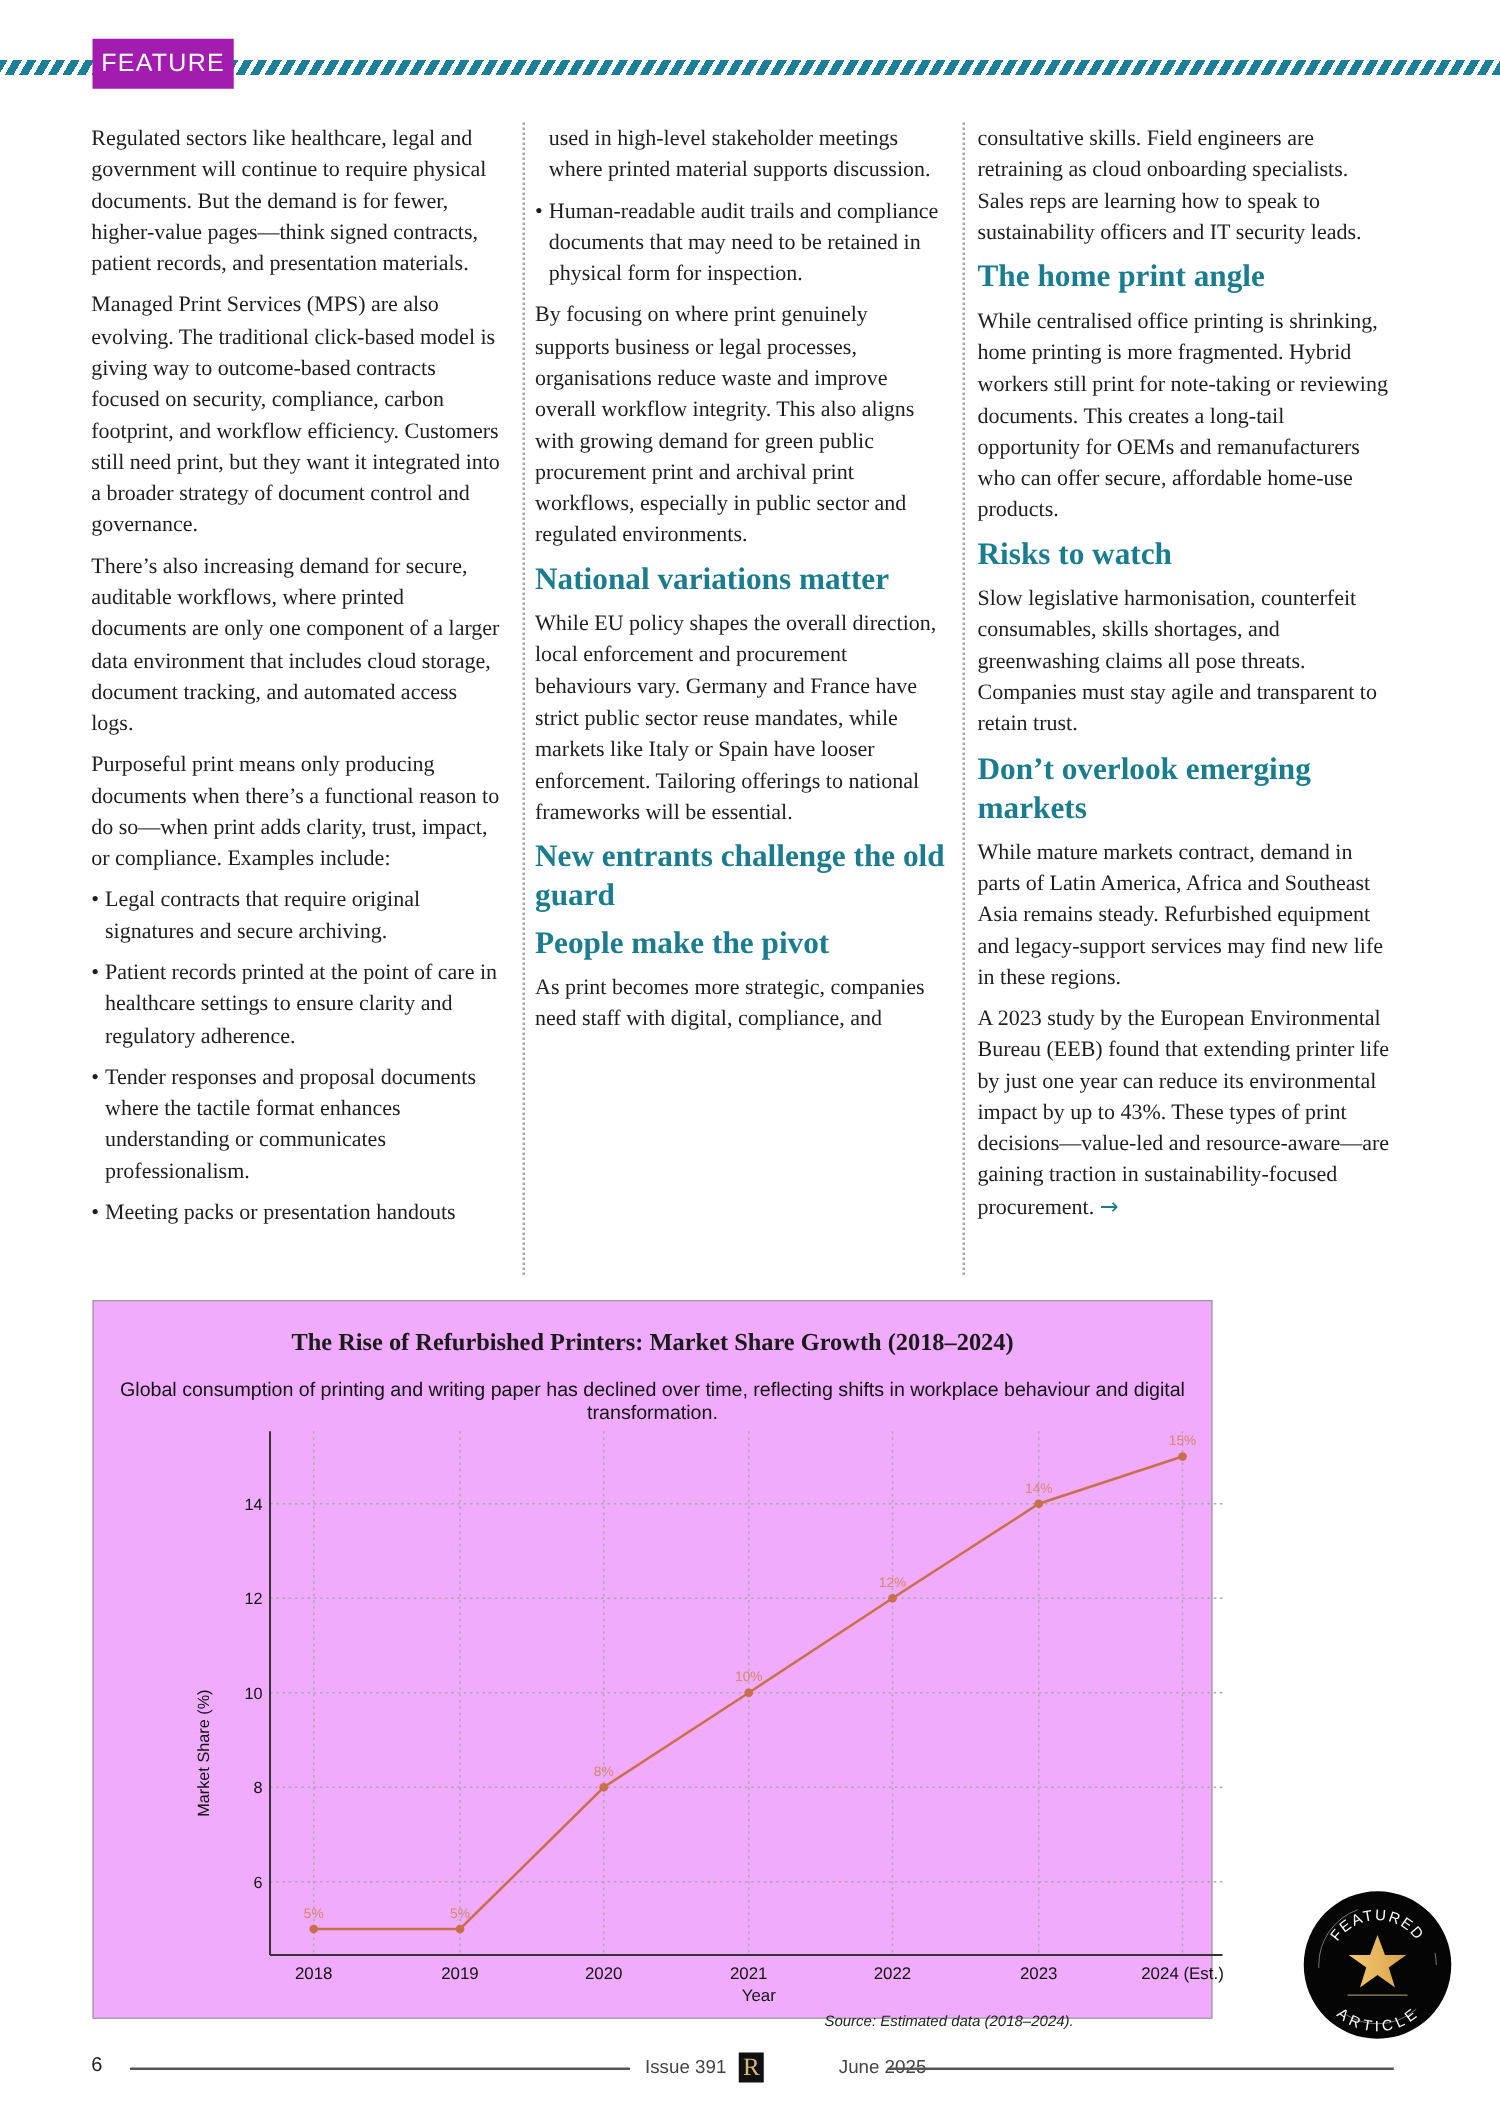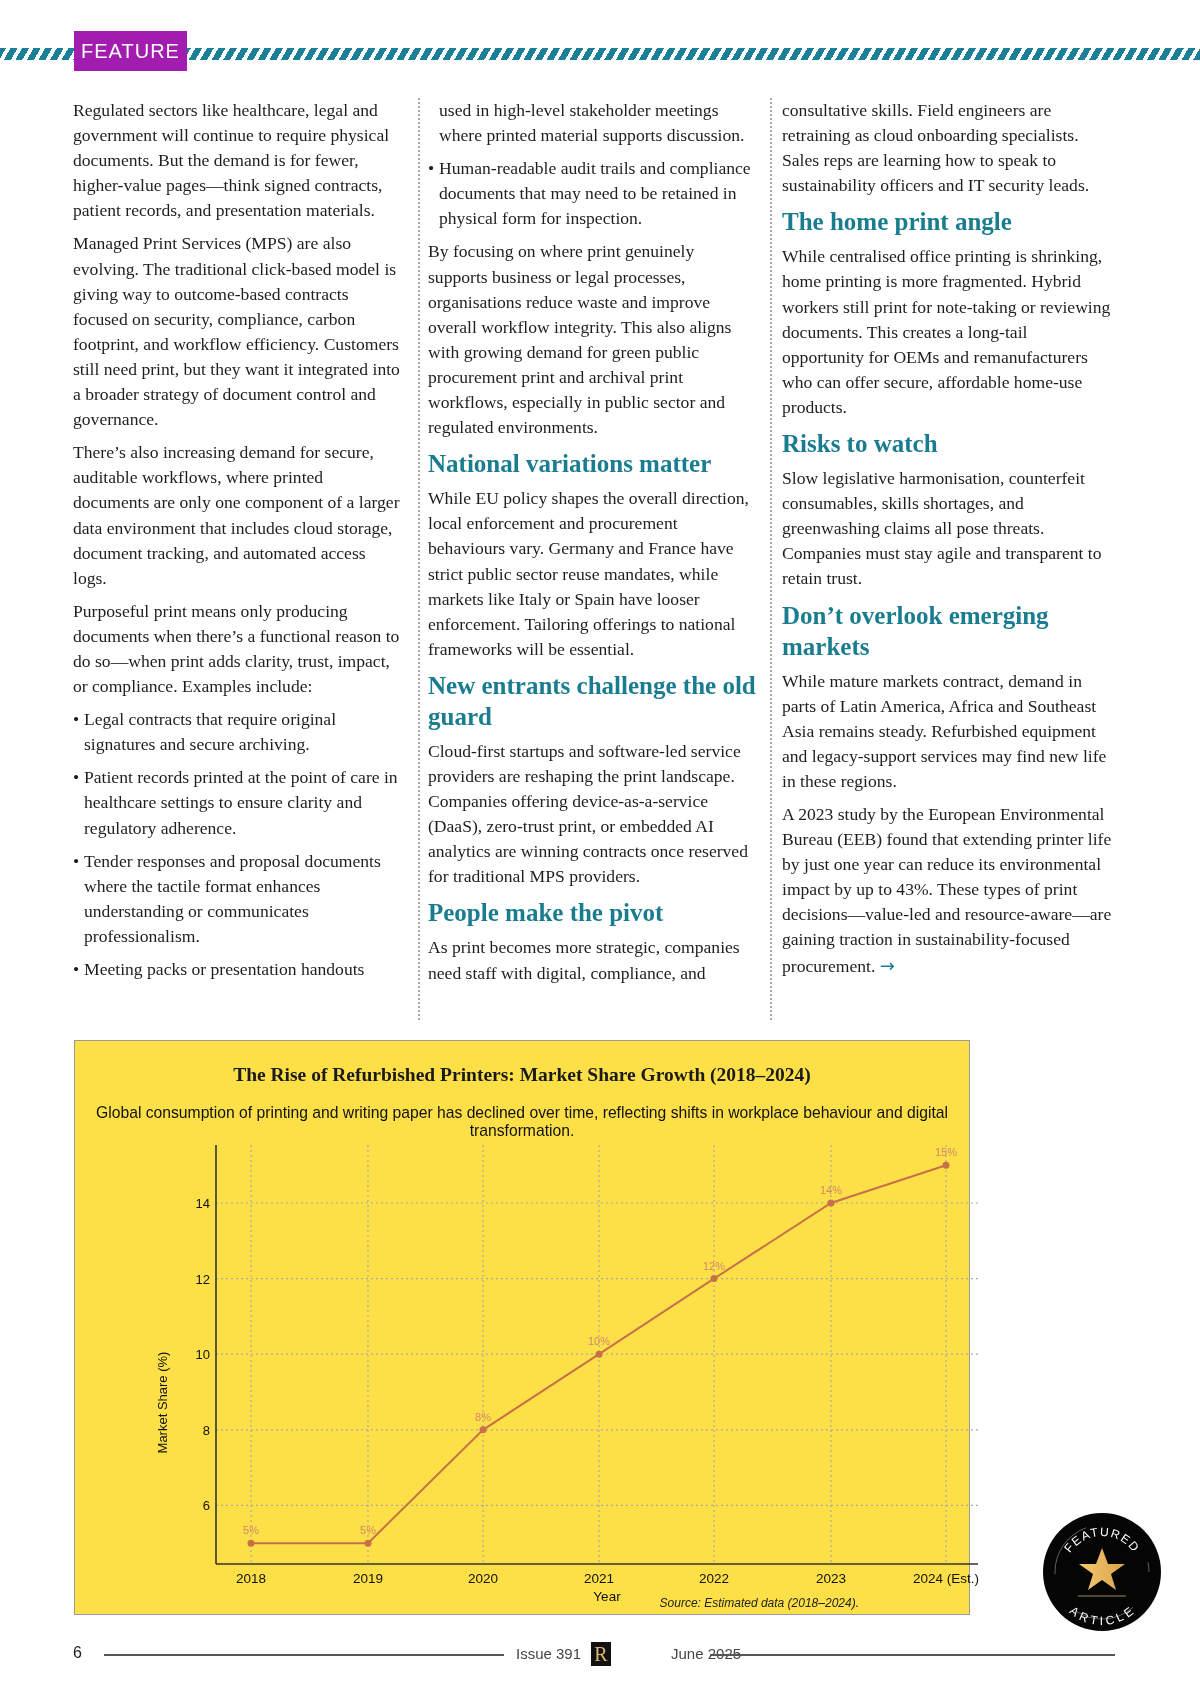--- a/index.html
+++ b/index.html
@@ -12,24 +12,24 @@
   .col p{margin:0 0 8px 0;}
   .col ul{margin:0 0 8px 0;padding:0;list-style:none;}
   .col li{position:relative;padding-left:11px;margin-bottom:8px;}
   .col li::before{content:"•";position:absolute;left:0;top:0;}
   .col h2{color:#1a7d8f;font-size:25px;line-height:31px;margin:2px 0 7px 0;font-weight:bold;}
   .c1{left:73px;width:330px;}
   .c2{left:428px;width:330px;}
   .c3{left:782px;width:330px;}
   .div{position:absolute;top:98px;height:922px;width:0;border-left:2px dotted #aaa;}
   .arrow{color:#1a7d8f;font-family:"DejaVu Sans",sans-serif;font-size:18px;}
-  .chartbox{position:absolute;left:74px;top:1040px;width:896px;height:575px;background:#fde047;border:1.5px solid #9a9a9a;box-sizing:border-box;}
+  .chartbox{position:absolute;left:74px;top:1040px;width:896px;height:575px;background:#f0abfc;border:1.5px solid #9a9a9a;box-sizing:border-box;}
   .ctitle{position:absolute;left:0;top:23px;width:100%;text-align:center;font-size:19.5px;font-weight:bold;color:#1a1a1a;}
   .csub{position:absolute;left:0;top:63px;width:100%;text-align:center;font-family:"Liberation Sans","DejaVu Sans",sans-serif;font-size:15.7px;color:#111;}
-  .csrc{position:absolute;right:110px;top:555px;font-family:"Liberation Sans","DejaVu Sans",sans-serif;font-size:12px;font-style:italic;color:#222;}
+  .csrc{position:absolute;right:110px;top:569px;font-family:"Liberation Sans","DejaVu Sans",sans-serif;font-size:12px;font-style:italic;color:#222;}
   svg text{font-family:"Liberation Sans","DejaVu Sans",sans-serif;}
   .badge{position:absolute;left:1042px;top:1512px;width:120px;height:120px;}
   .footer{position:absolute;top:1644px;left:0;width:1200px;height:20px;font-family:"Liberation Sans","DejaVu Sans",sans-serif;}
   .pgnum{position:absolute;left:73px;top:0;font-size:16px;color:#222;}
   .fline{position:absolute;top:10px;height:1.5px;background:#555;}
   .issue{position:absolute;left:516px;top:1px;font-size:15px;color:#444;}
   .rlogo{position:absolute;left:591px;top:-2px;width:20px;height:24px;background:#111;color:#d9b978;font-family:"Liberation Serif",serif;font-size:20px;text-align:center;line-height:24px;}
   .date{position:absolute;left:623px;top:1px;font-size:15px;color:#444;margin-left:48px;}
 </style>
 </head>
@@ -55,21 +55,20 @@
 
 <div class="col c2">
   <p style="padding-left:11px">used in high-level stakeholder meetings where printed material supports discussion.</p>
   <ul>
     <li>Human-readable audit trails and compliance documents that may need to be retained in physical form for inspection.</li>
   </ul>
   <p>By focusing on where print genuinely supports business or legal processes, organisations reduce waste and improve overall workflow integrity. This also aligns with growing demand for green public procurement print and archival print workflows, especially in public sector and regulated environments.</p>
   <h2>National variations matter</h2>
   <p>While EU policy shapes the overall direction, local enforcement and procurement behaviours vary. Germany and France have strict public sector reuse mandates, while markets like Italy or Spain have looser enforcement. Tailoring offerings to national frameworks will be essential.</p>
   <h2>New entrants challenge the old guard</h2>
-  <p>Cloud-first startups and software-led service providers are reshaping the print landscape. Companies offering device-as-a-service (DaaS), zero-trust print, or embedded AI analytics are winning contracts once reserved for traditional MPS providers.</p>
   <h2>People make the pivot</h2>
   <p>As print becomes more strategic, companies need staff with digital, compliance, and</p>
 </div>
 
 <div class="div" style="left:770px"></div>
 
 <div class="col c3">
   <p>consultative skills. Field engineers are retraining as cloud onboarding specialists. Sales reps are learning how to speak to sustainability officers and IT security leads.</p>
   <h2>The home print angle</h2>
   <p>While centralised office printing is shrinking, home printing is more fragmented. Hybrid workers still print for note-taking or reviewing documents. This creates a long-tail opportunity for OEMs and remanufacturers who can offer secure, affordable home-use products.</p>

